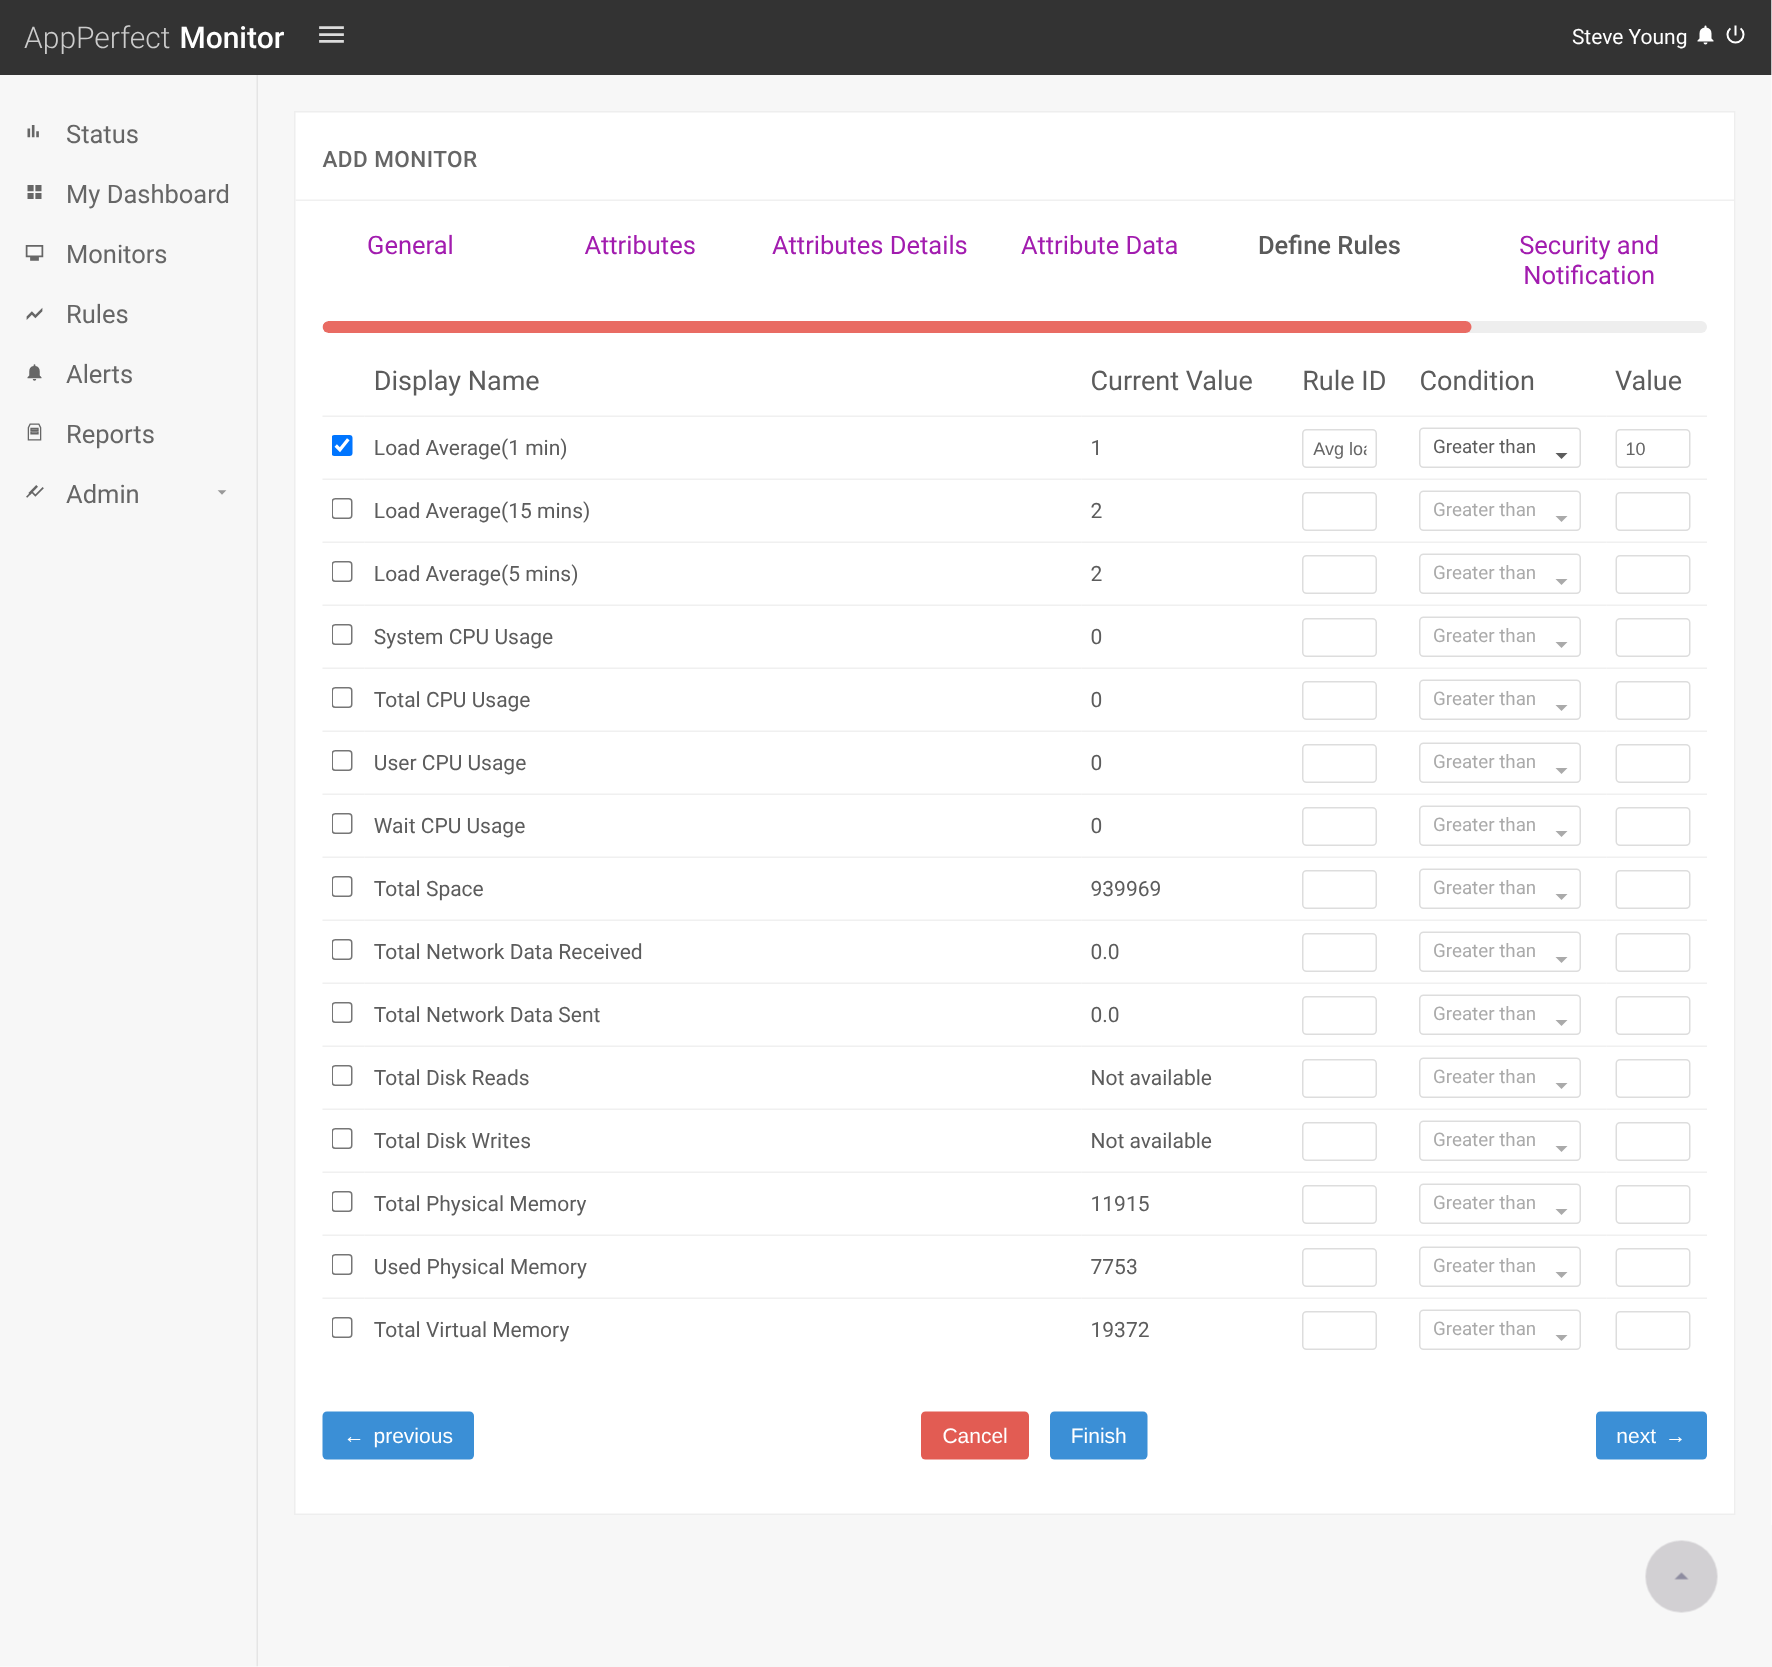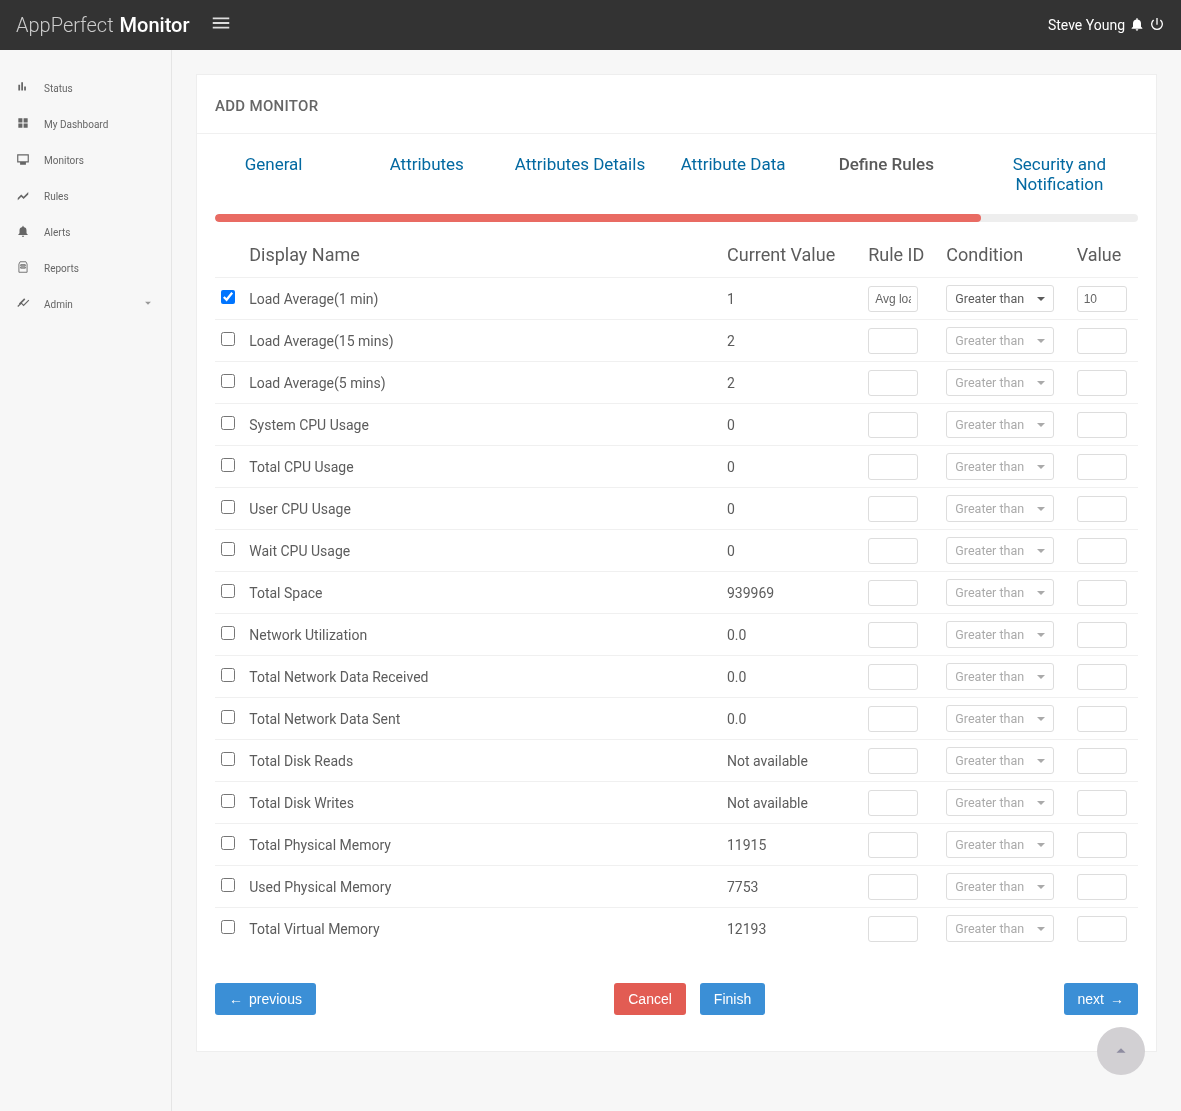--- a/index.html
+++ b/index.html
@@ -9,49 +9,49 @@
     .brand { font-size: 20px; display: flex; align-items: center; gap: 6px; }
     .brand .light { color: #ccc; font-weight: 300; }
     .brand .bold { color: #fff; font-weight: 500; }
     .hamburger { margin-left: 20px; cursor: pointer; }
     .hamburger svg { width: 22px; height: 22px; fill: #ddd; }
     .topbar-right { margin-left: auto; display: flex; align-items: center; gap: 4px; color: #fff; font-size: 14px; }
     .icon-btn svg { width: 16px; height: 16px; fill: #fff; }
     
     .layout { display: flex; }
     .sidebar { width: 172px; background: #f7f7f7; border-right: 1px solid #e5e5e5; min-height: calc(100vh - 50px); padding-top: 20px; }
-    .nav-item { display: flex; align-items: center; padding: 10px 16px; color: #666; font-size: 10px; cursor: pointer; gap: 14px; }
+    .nav-item { display: flex; align-items: center; padding: 10px 16px; color: #666; font-size: 17px; cursor: pointer; gap: 14px; }
     .nav-item svg { width: 14px; height: 14px; fill: #666; }
     .nav-item .chev { margin-left: auto; }
     
     .content { flex: 1; padding: 24px; }
     .panel { background: #fff; border: 1px solid #eee; }
     .panel-title { font-size: 15px; font-weight: 500; color: #666; padding: 22px 18px 18px; letter-spacing: 0.3px; }
     .tabs { display: flex; border-top: 1px solid #f0f0f0; }
-    .tab { flex: 1; padding: 20px 10px; text-align: center; color: #0369a1; font-size: 17px; cursor: pointer; }
+    .tab { flex: 1; padding: 20px 10px; text-align: center; color: #a21caf; font-size: 17px; cursor: pointer; }
     .tab.active { color: #5a5a5a; font-weight: 500; }
     .tab.wide { flex: 1.3; }
     
     .progress-wrap { padding: 0 18px; }
     .progress-bar { height: 8px; background: #eee; border-radius: 4px; overflow: hidden; }
     .progress-fill { height: 100%; background: #e96b63; width: 83%; border-radius: 4px; }
     
     .table-wrap { padding: 0 18px 28px; }
     table { width: 100%; border-collapse: collapse; }
     th { text-align: left; font-weight: 400; color: #5c5c5c; font-size: 18px; padding: 22px 6px 12px; }
     td { padding: 7px 6px; color: #5c5c5c; font-size: 14px; border-top: 1px solid #f0f0f0; vertical-align: middle; }
     .chk { width: 18px; }
     .chk input { width: 14px; height: 14px; }
     .col-name { width: 440px; }
     .col-value { width: 130px; }
     .col-ruleid { width: 72px; }
     .col-cond { width: 118px; }
     .col-val { width: 52px; }
     .inp { border: 1px solid #ddd; border-radius: 3px; padding: 5px 6px; font-size: 12px; width: 50px; color: #666; }
-    .cond-btn { display: inline-flex; align-items: center; gap: 6px; border: 1px solid #ddd; border-radius: 3px; padding: 5px 8px; font-size: 12.5px; color: #5c5c5c; background: #fff; cursor: pointer; width: 108px; justify-content: space-between; }
+    .cond-btn { display: inline-flex; align-items: flex-end; gap: 6px; border: 1px solid #ddd; border-radius: 3px; padding: 5px 8px; font-size: 12.5px; color: #5c5c5c; background: #fff; cursor: pointer; width: 108px; justify-content: space-between; }
     .cond-btn.dim { color: #aaa; }
     .cond-btn .caret { width: 0; height: 0; border-left: 4px solid transparent; border-right: 4px solid transparent; border-top: 4px solid currentColor; }
     
     .actions { display: flex; padding: 6px 18px 36px; align-items: center; }
     .btn { border: none; border-radius: 3px; padding: 8px 14px; font-size: 14px; cursor: pointer; display: inline-flex; align-items: center; gap: 6px; }
     .btn-blue { background: #3b8fd6; color: #fff; }
     .btn-red { background: #e25c53; color: #fff; }
     .actions .center { margin-left: auto; margin-right: auto; display: flex; gap: 14px; }
     
     .fab { position: fixed; right: 36px; bottom: 36px; width: 48px; height: 48px; border-radius: 50%; background: #d2d0d3; display: flex; align-items: center; justify-content: center; cursor: pointer; }
@@ -249,31 +249,20 @@
     <td>939969</td>
     <td><input class="inp" value="" style=""></td>
     <td><div class="cond-btn dim">
                     <span>Greater than</span>
                     <span class="caret"></span>
                   </div></td>
     <td><input class="inp" value="" style=""></td>
   </tr>
               <tr>
     <td class="chk"><input type="checkbox" style=""></td>
-    <td>Network Utilization</td>
-    <td>0.0</td>
-    <td><input class="inp" value="" style=""></td>
-    <td><div class="cond-btn dim">
-                    <span>Greater than</span>
-                    <span class="caret"></span>
-                  </div></td>
-    <td><input class="inp" value="" style=""></td>
-  </tr>
-              <tr>
-    <td class="chk"><input type="checkbox" style=""></td>
     <td>Total Network Data Received</td>
     <td>0.0</td>
     <td><input class="inp" value="" style=""></td>
     <td><div class="cond-btn dim">
                     <span>Greater than</span>
                     <span class="caret"></span>
                   </div></td>
     <td><input class="inp" value="" style=""></td>
   </tr>
               <tr>
@@ -327,21 +316,21 @@
     <td><input class="inp" value="" style=""></td>
     <td><div class="cond-btn dim">
                     <span>Greater than</span>
                     <span class="caret"></span>
                   </div></td>
     <td><input class="inp" value="" style=""></td>
   </tr>
               <tr>
     <td class="chk"><input type="checkbox" style=""></td>
     <td>Total Virtual Memory</td>
-    <td>12193</td>
+    <td>19372</td>
     <td><input class="inp" value="" style=""></td>
     <td><div class="cond-btn dim">
                     <span>Greater than</span>
                     <span class="caret"></span>
                   </div></td>
     <td><input class="inp" value="" style=""></td>
   </tr>
             </tbody>
         </table>
       </div>

